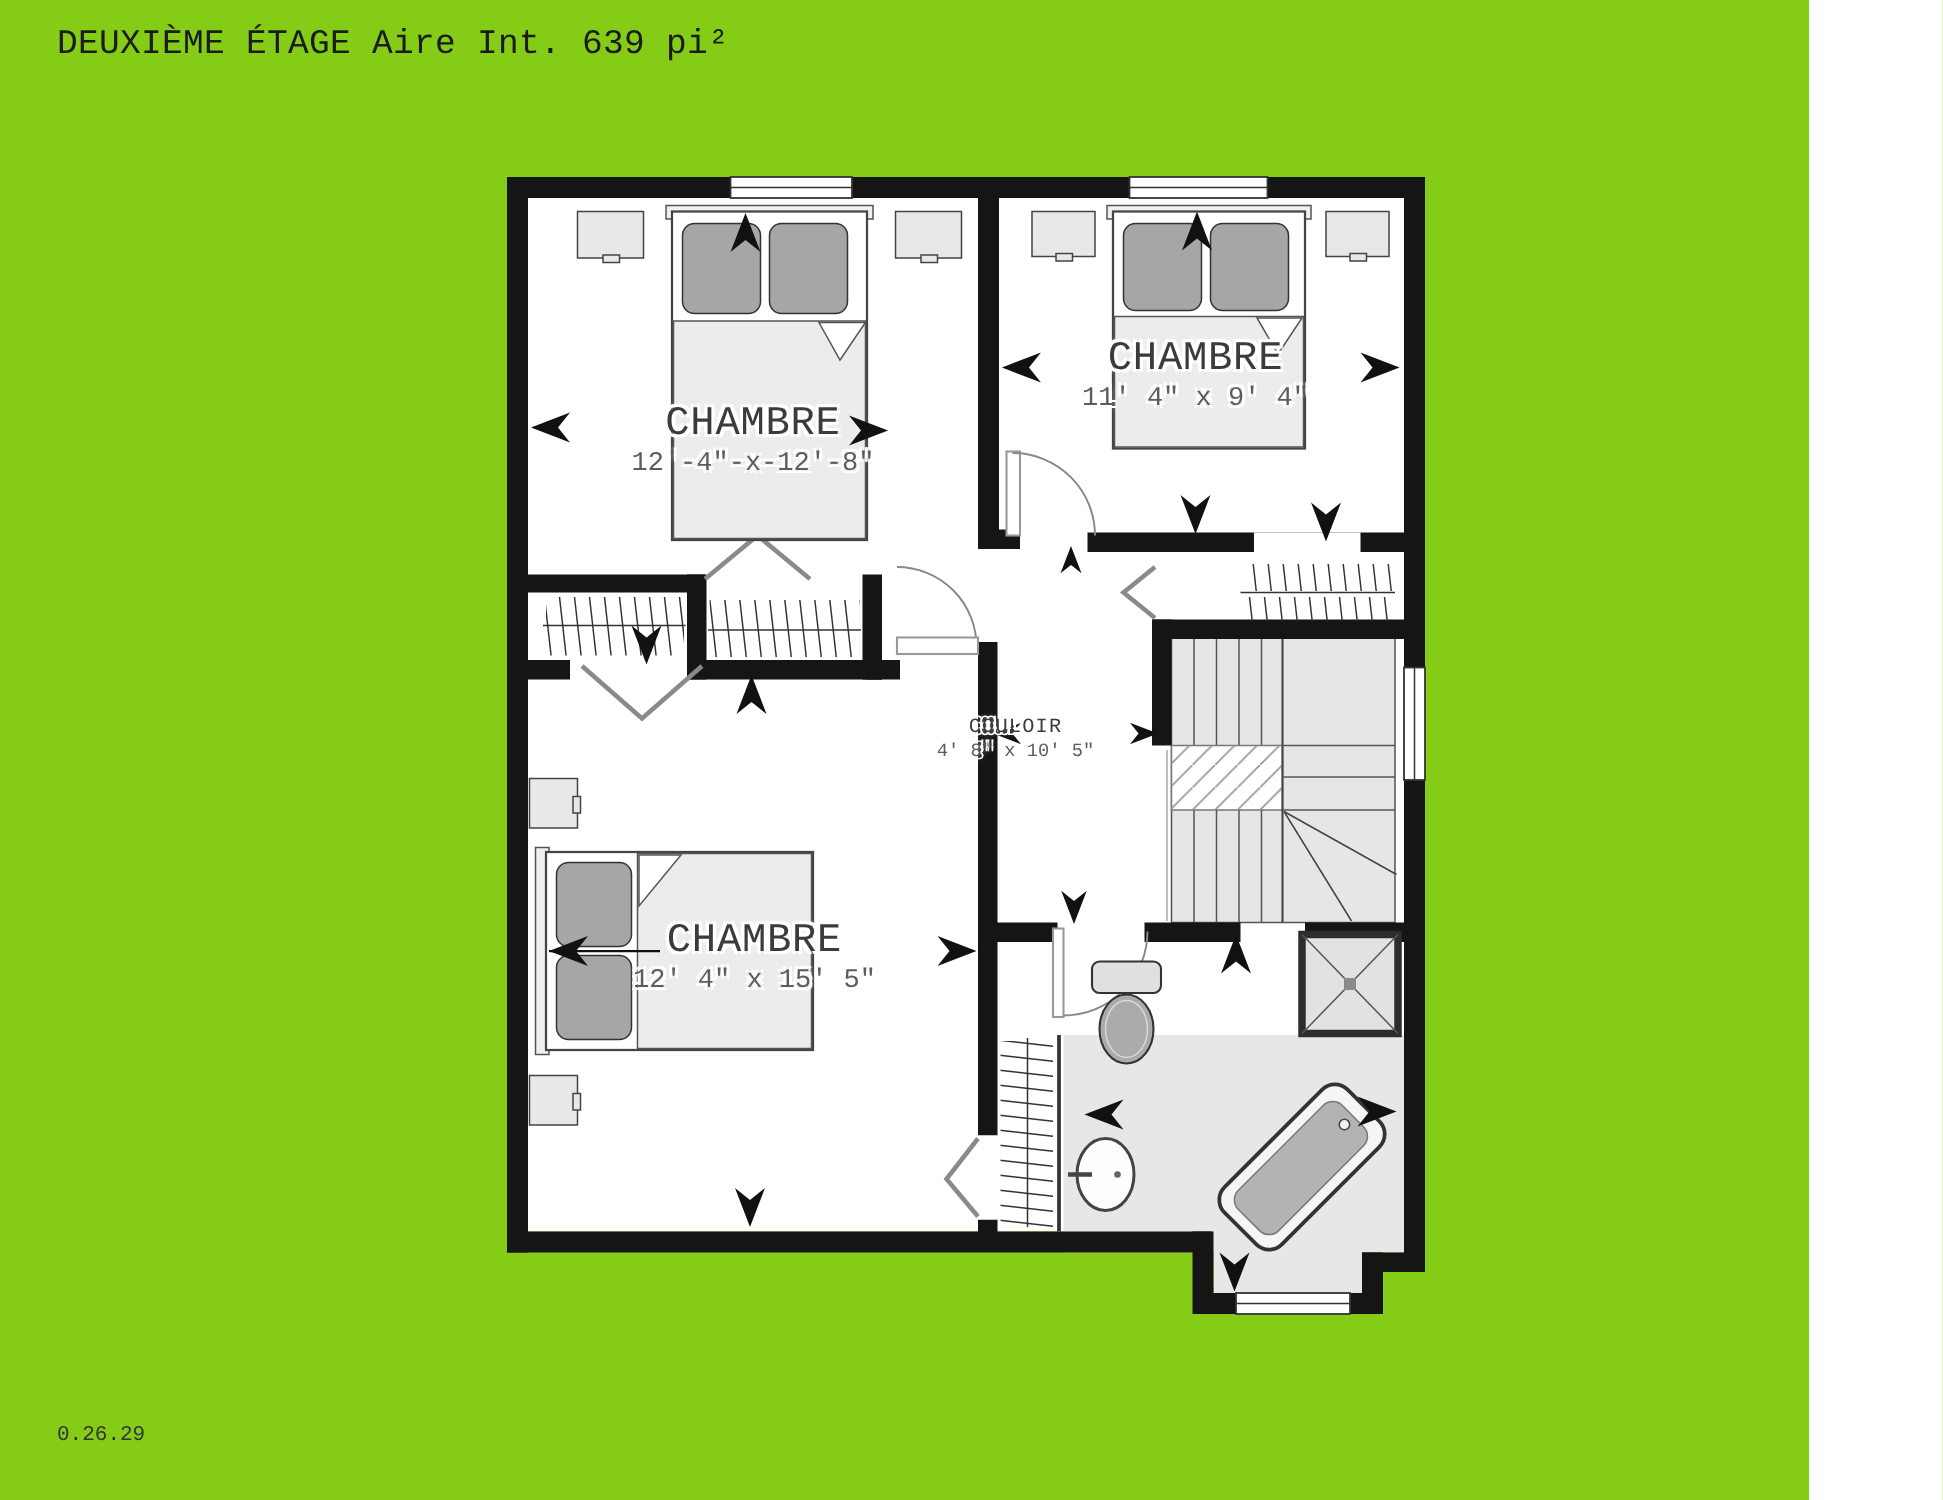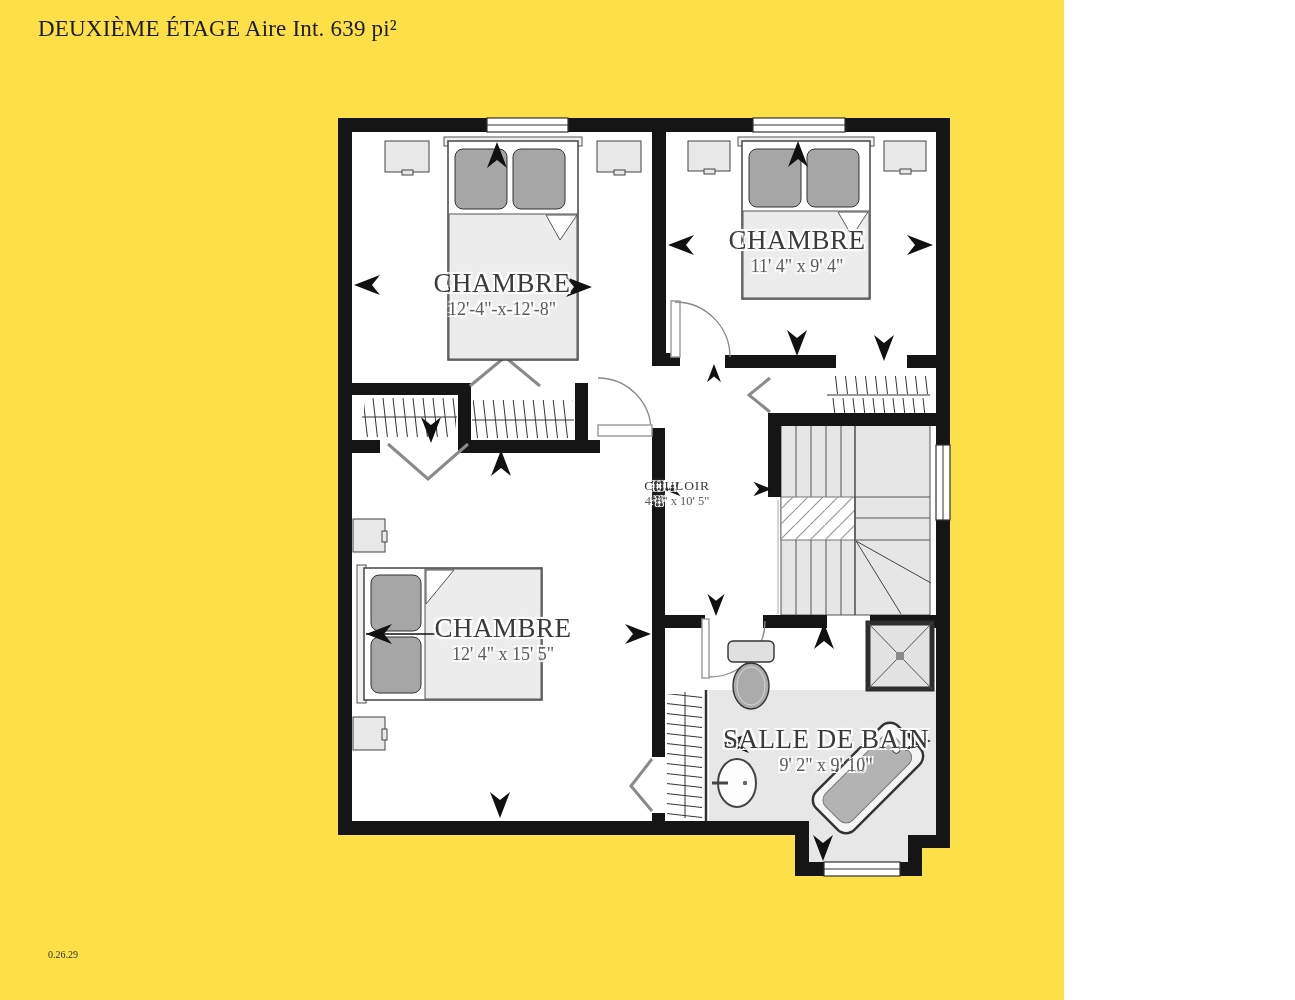--- a/index.html
+++ b/index.html
@@ -1,29 +1,29 @@
 <!DOCTYPE html>
 <html><head>
 <meta charset="utf-8">
 <style>
   html,body{margin:0;padding:0;background:#fff;}
-  #stage{position:relative;width:1064px;height:1000px;background:#fde047;overflow:hidden;
-         font-family:Liberation Serif, serif;}
+  #stage{position:relative;width:1206px;height:1000px;background:#84cc16;overflow:hidden;
+         font-family:Liberation Mono, monospace;}
   #plan-svg{position:absolute;left:0;top:0;}
   .page-title{position:absolute;left:38px;top:16px;font-size:23px;color:#1b1b1b;
               letter-spacing:.2px;white-space:nowrap;}
   .room-label{position:absolute;transform:translateX(-50%);text-align:center;line-height:1.15;
       text-shadow:-2px -2px 0 #fff,2px -2px 0 #fff,-2px 2px 0 #fff,2px 2px 0 #fff,0 0 5px #fff;}
   .room-label .nm{color:#3b3b3b;letter-spacing:.5px;}
   .room-label .dim{color:#5d5d5d;}
   .lbl-lg .nm{font-size:27px;}
   .lbl-lg .dim{font-size:18px;}
   .lbl-sm .nm{font-size:13.5px;letter-spacing:.8px;}
   .lbl-sm .dim{font-size:12.5px;}
-  .footer-version{position:absolute;left:48px;top:949px;font-size:10px;color:#333;}
+  .footer-version{position:absolute;left:38px;top:949px;font-size:14px;color:#333;}
   .footer-disclaimer{position:absolute;left:283px;top:949px;font-size:9.5px;color:#333;white-space:nowrap;}
 </style>
 </head>
 <body>
 
 <div id="stage">
 
 <svg id="plan-svg" width="1295" height="1000" viewBox="0 0 1295 1000">
   <defs>
     <pattern id="tickH" width="10" height="44" patternUnits="userSpaceOnUse">
@@ -269,19 +269,15 @@
   <div class="room-label lbl-lg" style="left:503px;top:613px;">
     <div class="nm">CHAMBRE</div>
     <div class="dim">12' 4" x 15' 5"</div>
   </div>
 
   <div class="room-label lbl-sm" style="left:677px;top:478px;">
     <div class="nm">COULOIR</div>
     <div class="dim">4' 8" x 10' 5"</div>
   </div>
 
-  <div class="room-label lbl-lg" style="left:826px;top:724px;">
-    <div class="nm">SALLE DE BAIN</div>
-    <div class="dim">9' 2" x 9' 10"</div>
-  </div>
 
   <div class="footer-version">0.26.29</div>
 </div>
 
 </body></html>

